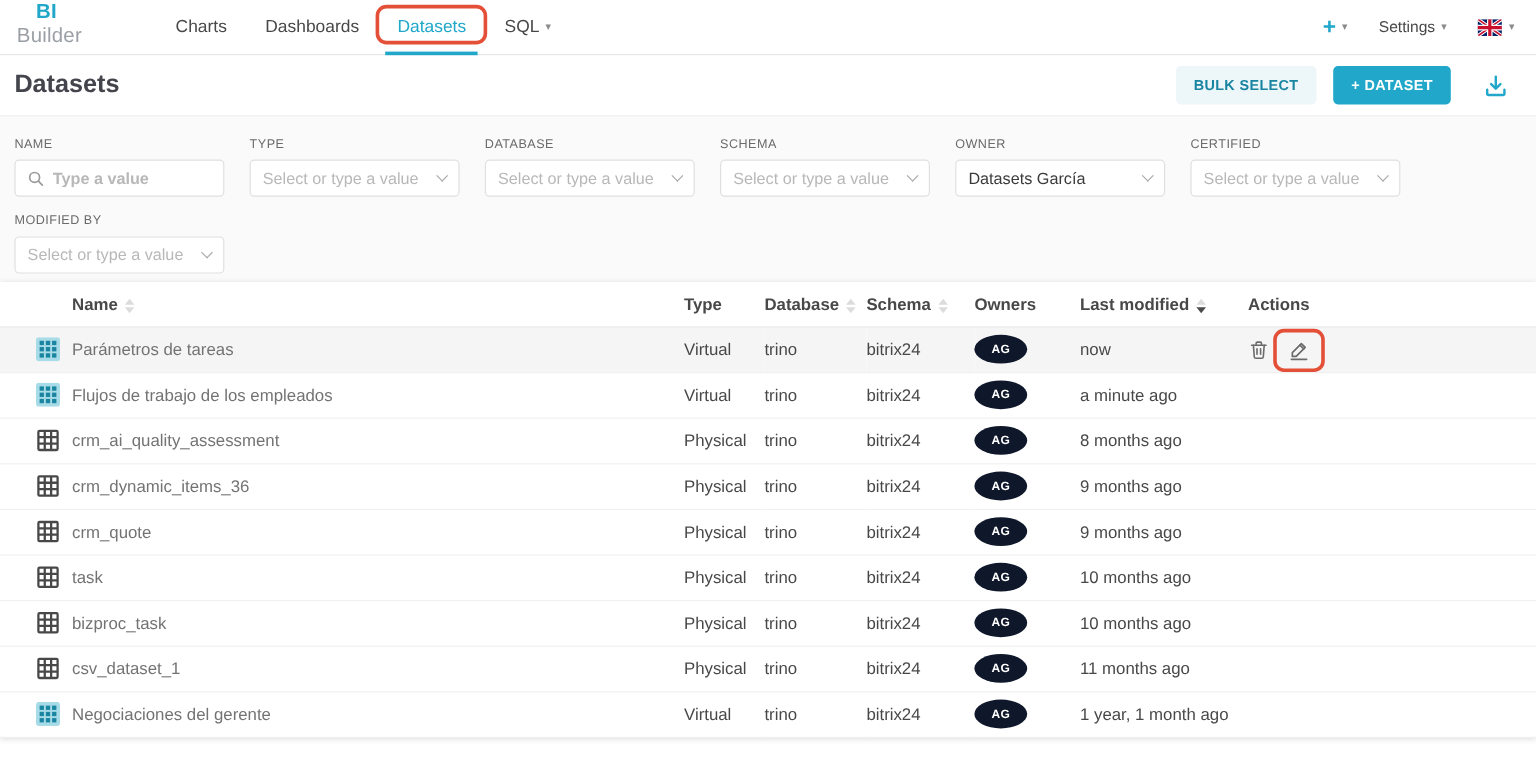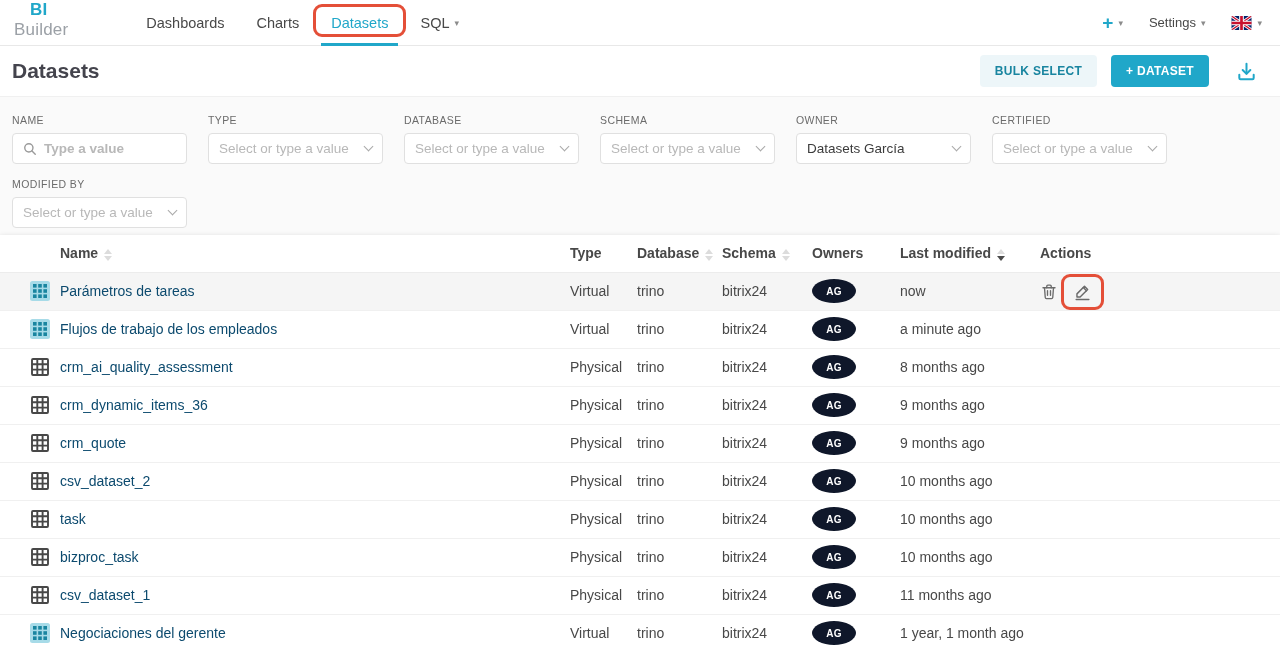--- a/index.html
+++ b/index.html
@@ -54,21 +54,21 @@
   
   .table-card { background:#fff; box-shadow:0 1px 5px rgba(0,0,0,.14); }
   table { width:1280px; border-collapse:collapse; table-layout:fixed; }
   col.c-icon{width:60px;} col.c-name{width:510px;} col.c-type{width:67px;} col.c-db{width:85px;}
   col.c-schema{width:90px;} col.c-owners{width:88px;} col.c-mod{width:140px;} col.c-act{width:240px;}
   thead th { height:37px; text-align:left; font-size:14px; font-weight:700; color:#484848;
     border-bottom:1px solid #ececec; vertical-align:middle; white-space:nowrap; }
   tbody td { height:38px; font-size:14px; color:#484848; border-bottom:1px solid #f0f0f0; vertical-align:middle; white-space:nowrap; }
   tbody tr.hovered { background:#f5f5f5; }
   .dataset-icon { margin-left:30px; display:block; }
-  a.ds-link { color:#0c4a6e; text-decoration:none; font-size:14px; cursor:pointer; }
+  a.ds-link { color:#737373; text-decoration:none; font-size:14px; cursor:pointer; }
   .avatar { width:44px; height:24px; border-radius:50%; background:#0f172a; color:#fff; font-size:10px;
     font-weight:700; display:flex; align-items:center; justify-content:center; letter-spacing:.2px; }
   .sorter { display:inline-flex; flex-direction:column; margin-left:6px; vertical-align:middle; line-height:0; }
   .sorter i { width:0; height:0; border-left:4px solid transparent; border-right:4px solid transparent; display:block; }
   .sorter .up { border-bottom:5px solid #dcdcdc; margin-bottom:2px; }
   .sorter .down { border-top:5px solid #dcdcdc; }
   .sorter.desc .down { border-top-color:#4b4b4b; }
   .actions-wrap { display:flex; align-items:center; gap:15px; }
   .action-btn { background:none; border:none; cursor:pointer; display:flex; padding:0; position:relative; }
   .edit-ring { left:-12px; right:-12px; top:-8px; bottom:-9px; border-width:3.5px; }
@@ -76,24 +76,24 @@
 </head>
 <body>
 
 <header class="navbar">
   <div class="brand">
     <span class="bi">BI</span>
     <span class="builder">Builder</span>
   </div>
   <ul class="nav-tabs" id="nav-tabs">
       <li class="nav-tab">
-        <span>Dashboards</span>
+        <span>Charts</span>
       </li>
       <li class="nav-tab">
-        <span>Charts</span>
+        <span>Dashboards</span>
       </li>
       <li class="nav-tab active">
         <span>Datasets</span>
         <span class="tab-underline"></span>
         <span class="red-ring tab-ring"></span>
       </li>
       <li class="nav-tab">
         <span>SQL</span>
         <span class="nav-caret">▾</span>
       </li>
@@ -355,37 +355,20 @@
           <td><span>9 months ago</span></td>
           <td></td>
         </tr>
         <tr>
           <td>
             <svg class="dataset-icon" width="20" height="20" viewBox="0 0 20 20" fill="none" stroke="#484848" stroke-width="1.9">
               <rect x="2" y="2" width="16" height="16" rx="1"></rect>
               <path d="M2 7.3 H18 M2 12.6 H18 M7.3 2 V18 M12.6 2 V18"></path>
             </svg>
           </td>
-          <td><a class="ds-link">csv_dataset_2</a></td>
-          <td><span>Physical</span></td>
-          <td><span>trino</span></td>
-          <td><span>bitrix24</span></td>
-          <td>
-            <span class="avatar">AG</span>
-          </td>
-          <td><span>10 months ago</span></td>
-          <td></td>
-        </tr>
-        <tr>
-          <td>
-            <svg class="dataset-icon" width="20" height="20" viewBox="0 0 20 20" fill="none" stroke="#484848" stroke-width="1.9">
-              <rect x="2" y="2" width="16" height="16" rx="1"></rect>
-              <path d="M2 7.3 H18 M2 12.6 H18 M7.3 2 V18 M12.6 2 V18"></path>
-            </svg>
-          </td>
           <td><a class="ds-link">task</a></td>
           <td><span>Physical</span></td>
           <td><span>trino</span></td>
           <td><span>bitrix24</span></td>
           <td>
             <span class="avatar">AG</span>
           </td>
           <td><span>10 months ago</span></td>
           <td></td>
         </tr>

